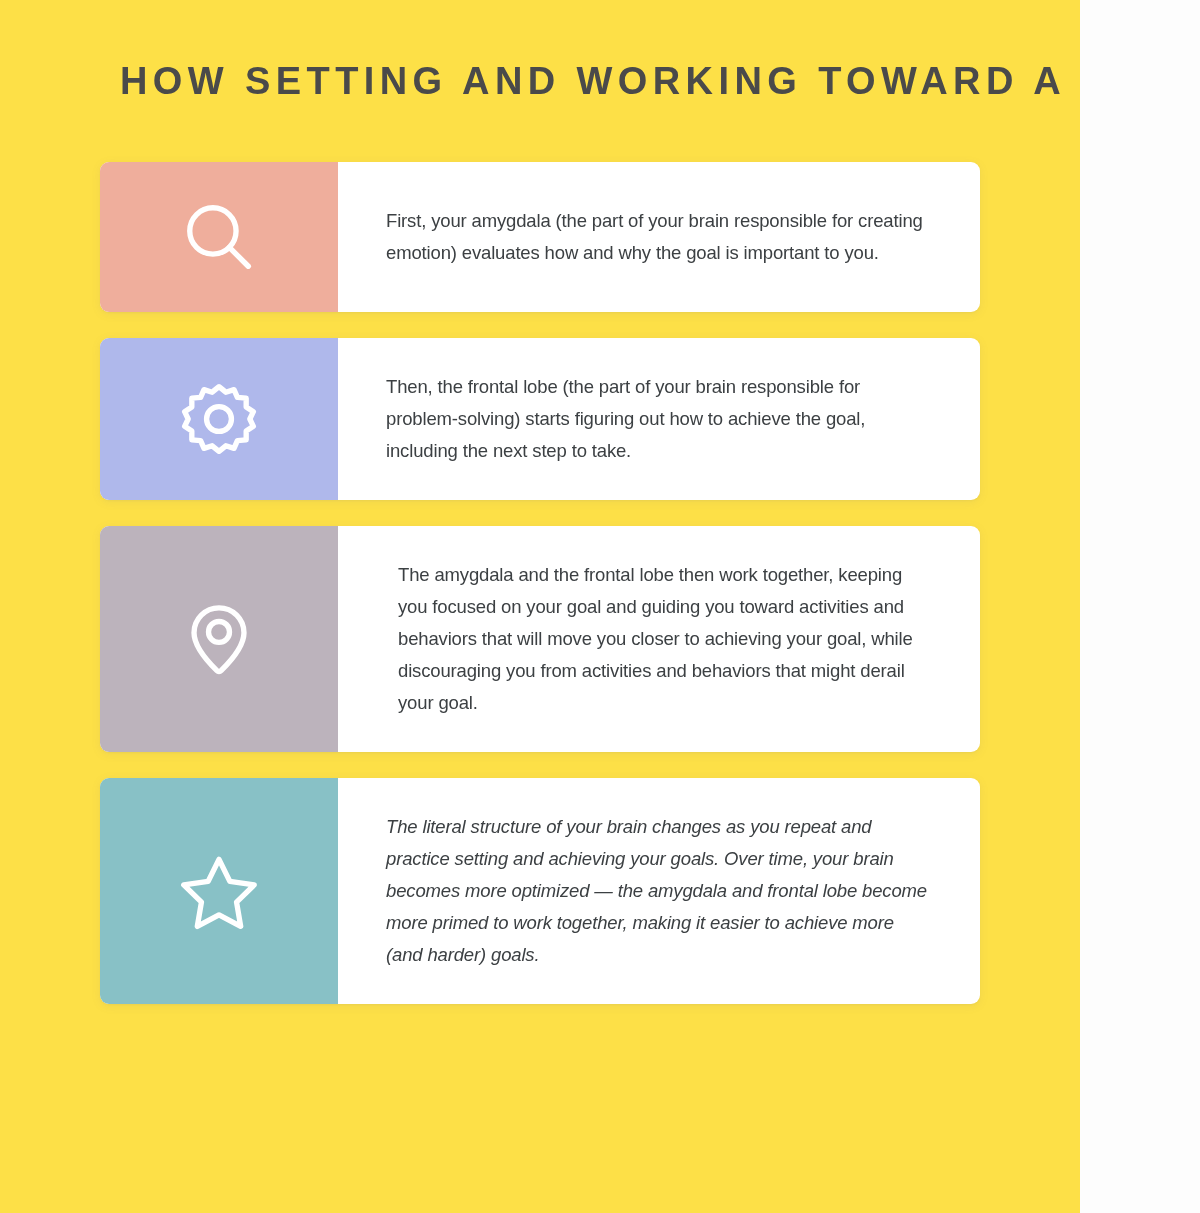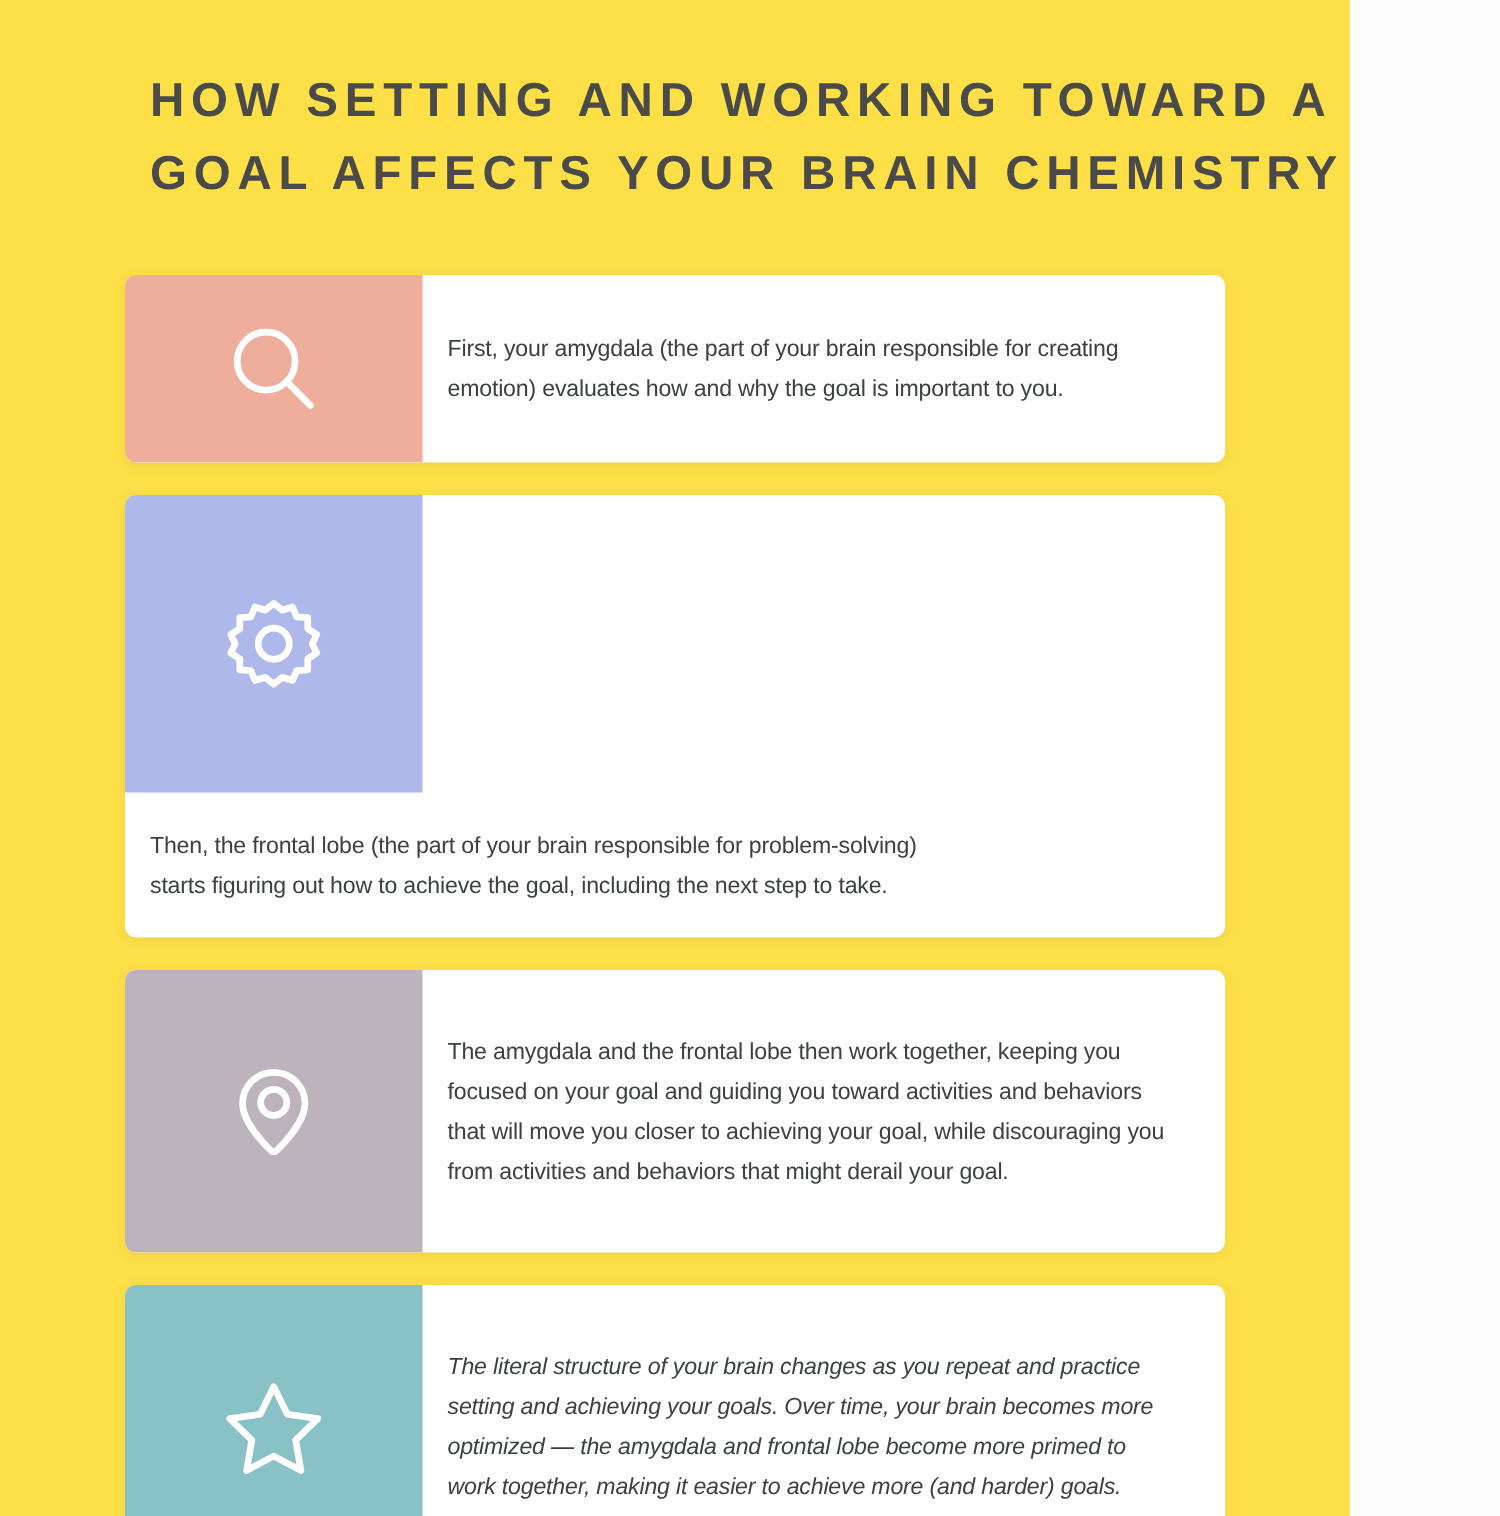--- a/index.html
+++ b/index.html
@@ -68,36 +68,36 @@
   .card-icon svg {
     width: 78px;
     height: 78px;
     display: block;
   }
 
   .card-body {
     flex: 1 1 auto;
     display: flex;
     align-items: center;
-    padding: 26px 48px 26px 20px;
+    padding: 26px 48px 26px 48px;
   }
 
   .card-text {
     font-family: "Liberation Sans", "DejaVu Sans", sans-serif;
     font-size: 18.5px;
     line-height: 32px;
     color: #3C4043;
     letter-spacing: -0.15px;
     max-width: 640px;
   }
 
   
   .card.h1 { min-height: 150px; }
-  .card.h2 { min-height: 162px; flex-direction: column; }
-  .card.h3 { min-height: 226px; }
+  .card.h2 { min-height: 162px; }
+  .card.h3 { min-height: 226px; gap: 12px; }
   .card.h4 { min-height: 226px; font-style: italic; }
 
   
   .footer {
     position: absolute;
     left: 0;
     right: 0;
     bottom: 36px;
     display: flex;
     align-items: center;
@@ -113,21 +113,20 @@
     color: #23272A;
   }
 </style>
 </head>
 <body>
 
 <div class="page">
 
   <div class="title-block">
     <div class="title-line">HOW SETTING AND WORKING TOWARD A</div>
-    <div class="title-line">GOAL AFFECTS YOUR BRAIN CHEMISTRY</div>
   </div>
 
   <div class="cards">
 
     <div class="card h1">
       <div class="card-icon" style="background:#EFAE9C;">
         <span>
           <svg viewBox="0 0 64 64" fill="none" xmlns="http://www.w3.org/2000/svg">
             <circle cx="27" cy="27" r="19" stroke="#FFFFFF" stroke-width="4.4"></circle>
             <line x1="40.5" y1="40.5" x2="56" y2="56" stroke="#FFFFFF" stroke-width="4.4" stroke-linecap="round"></line>

